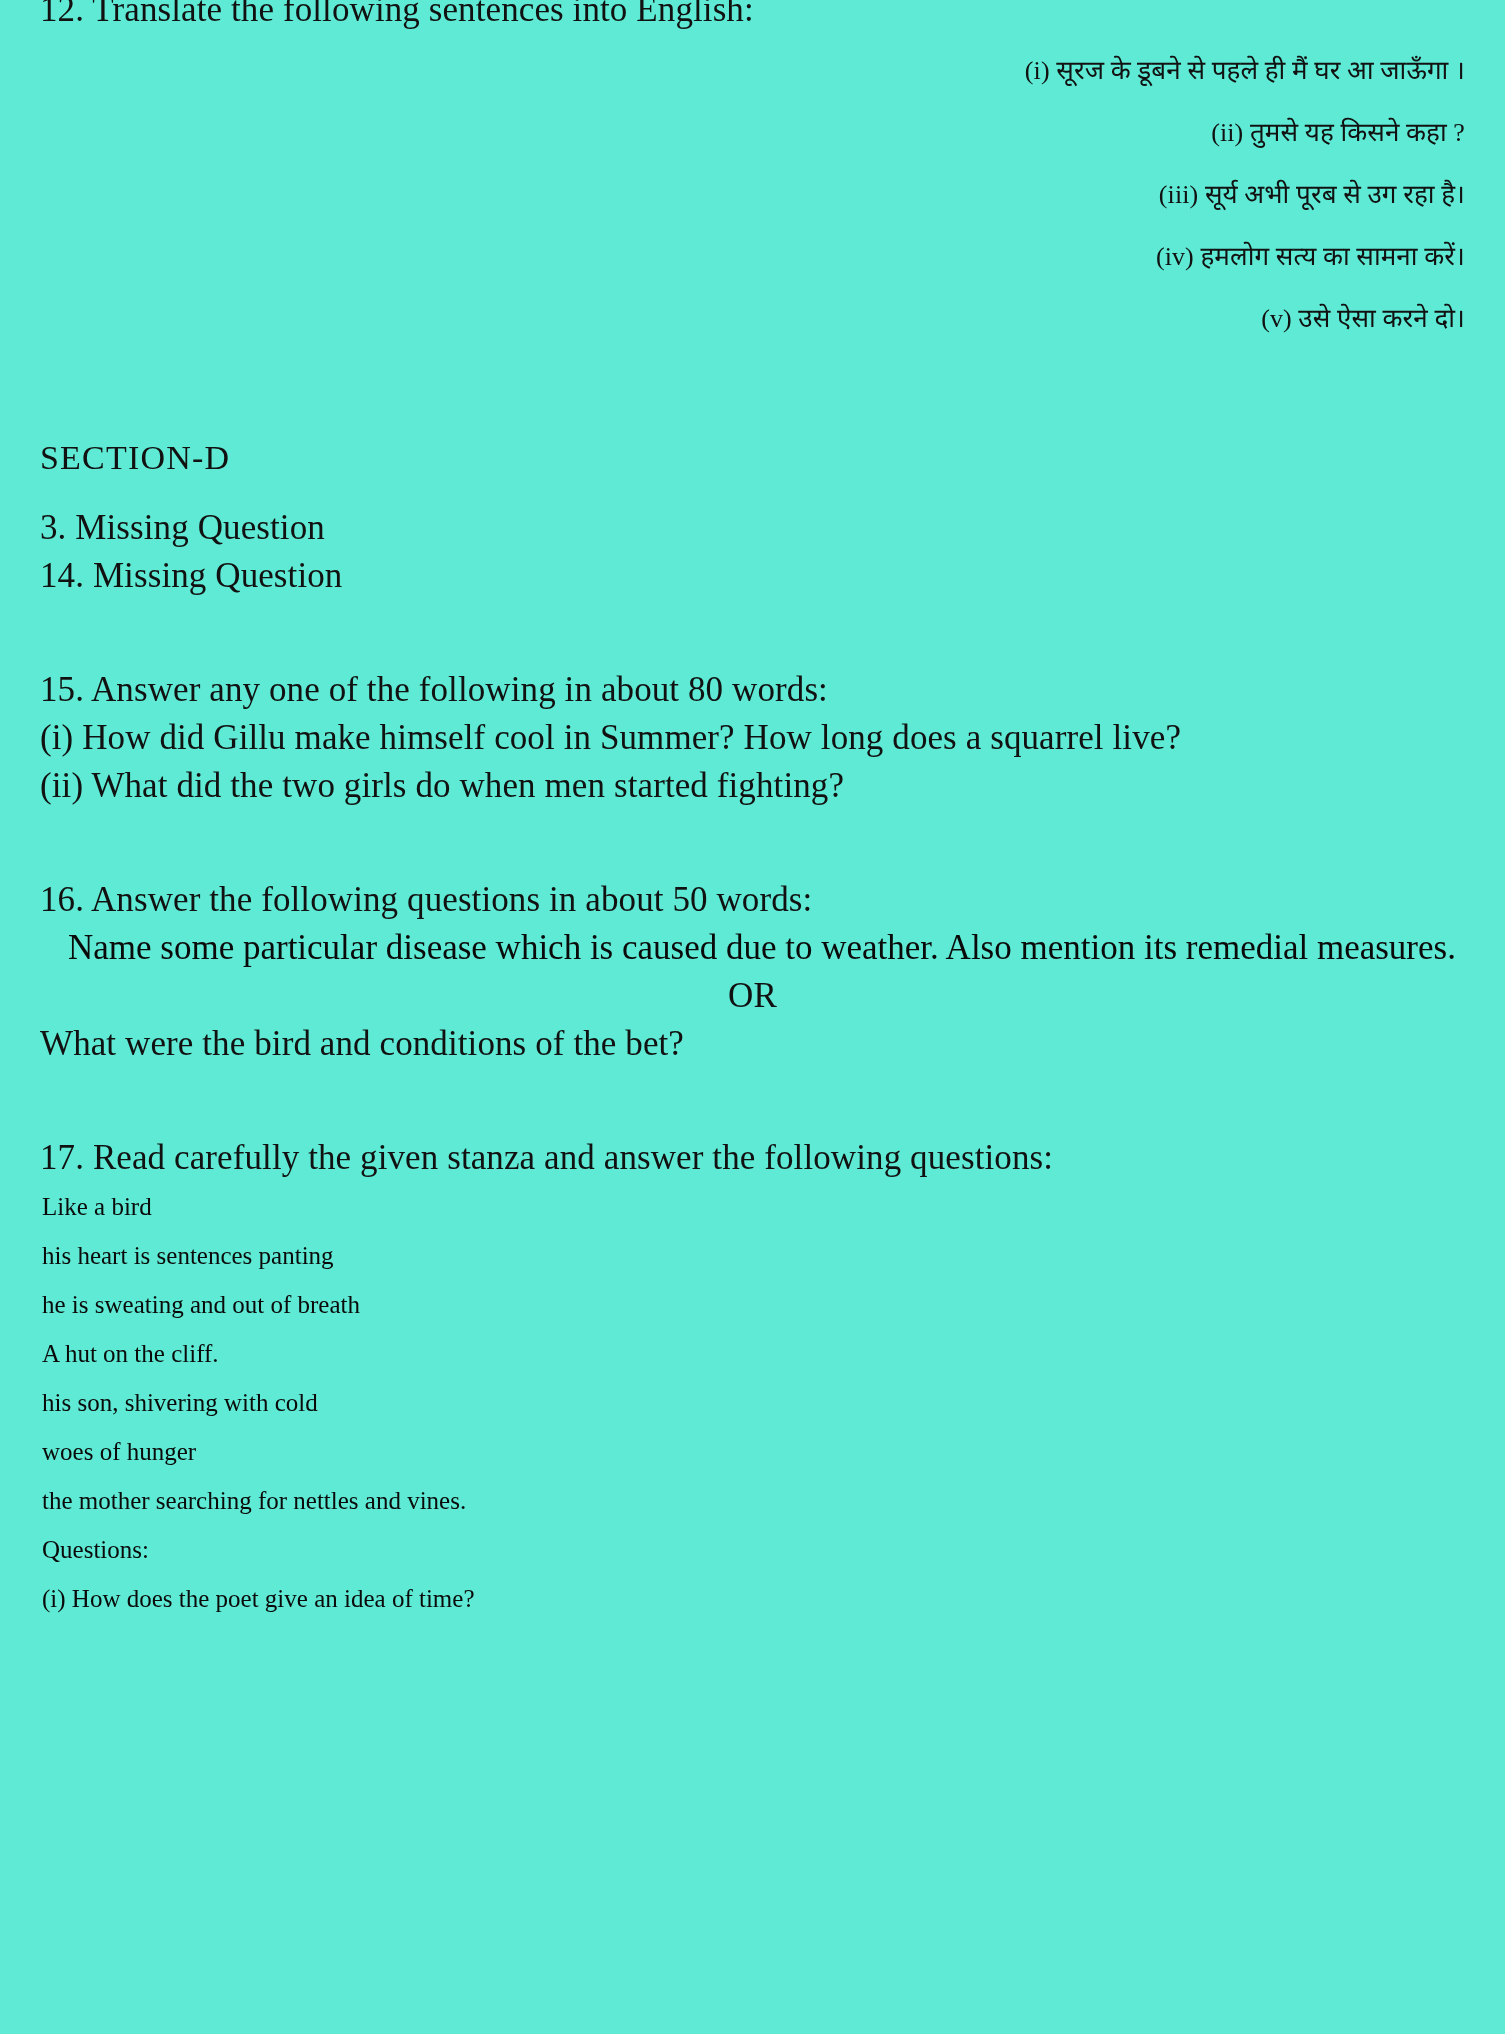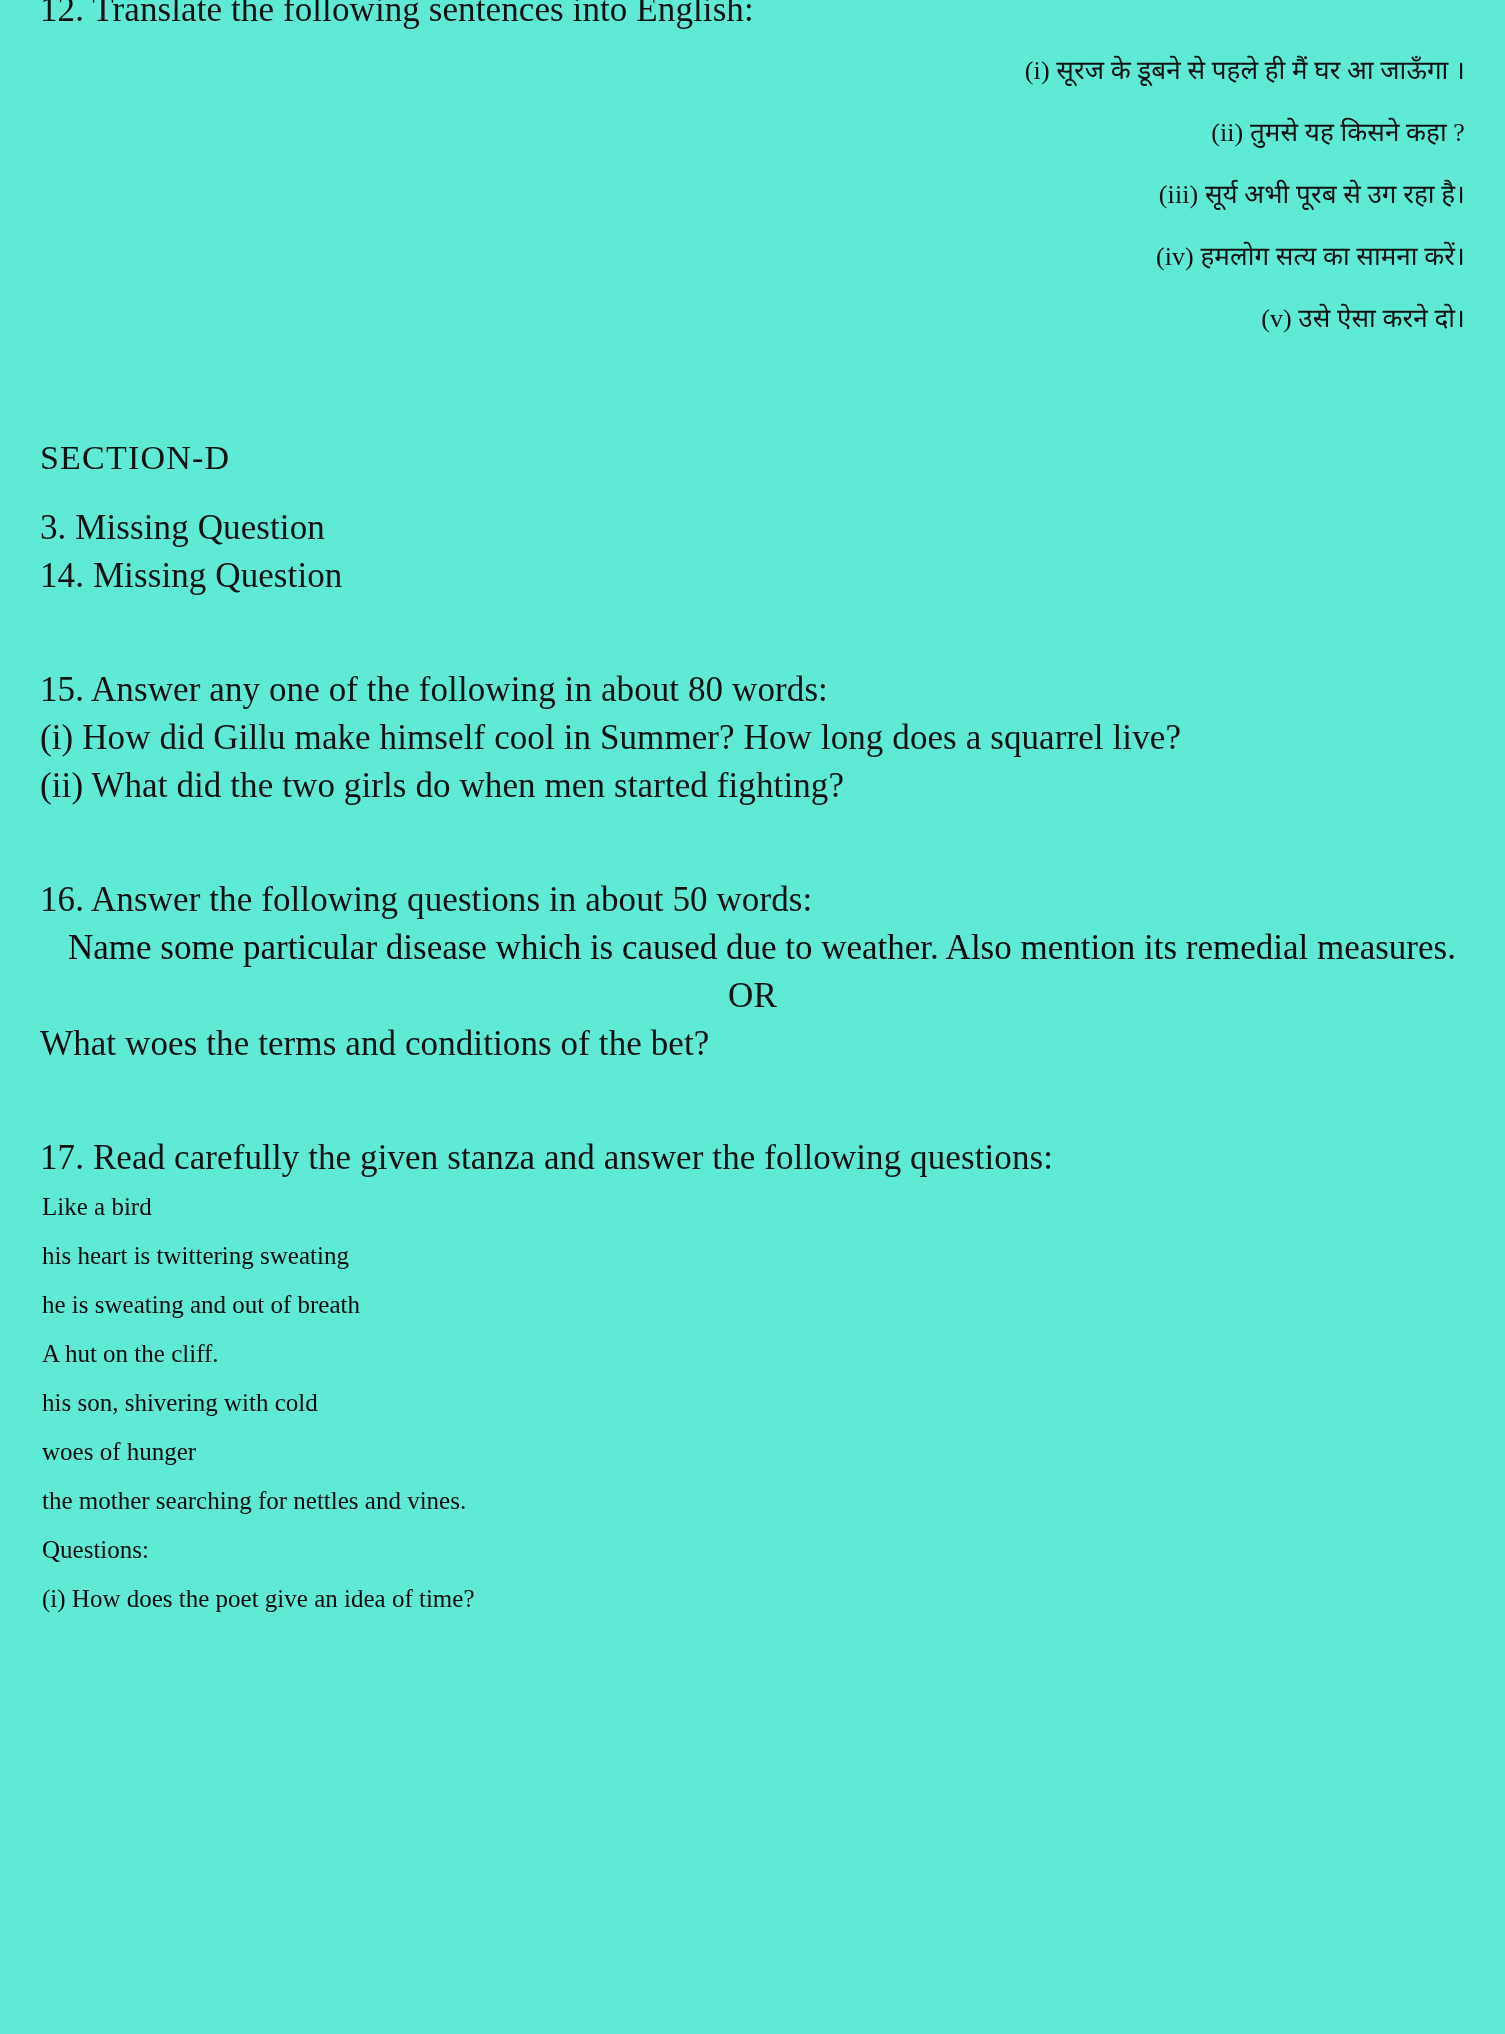--- a/index.html
+++ b/index.html
@@ -112,27 +112,27 @@
 
     <div class="line q-head">15. Answer any one of the following in about 80 words:</div>
     <div class="line ql">(i) How did Gillu make himself cool in Summer? How long does a squarrel live?</div>
     <div class="line ql">(ii) What did the two girls do when men started fighting?</div>
 
     <div class="spacer-l"></div>
 
     <div class="line q-head">16. Answer the following questions in about 50 words:</div>
     <div class="wrap-para">Name some particular disease which is caused due to weather. Also mention its remedial measures.</div>
     <div class="line center">OR</div>
-    <div class="line">What woes the terms and conditions of the bet?</div>
+    <div class="line">What were the bird and conditions of the bet?</div>
 
     <div class="spacer-l"></div>
 
     <div class="line q-head">17. Read carefully the given stanza and answer the following questions:</div>
     <div class="stanza-line">Like a bird</div>
-    <div class="stanza-line">his heart is twittering sweating</div>
+    <div class="stanza-line">his heart is sentences panting</div>
     <div class="stanza-line">he is sweating and out of breath</div>
     <div class="stanza-line">A hut on the cliff.</div>
     <div class="stanza-line">his son, shivering with cold</div>
     <div class="stanza-line">woes of hunger</div>
     <div class="stanza-line">the mother searching for nettles and vines.</div>
     <div class="stanza-line">Questions:</div>
     <div class="stanza-line">(i) How does the poet give an idea of time?</div>
 
   </div>
 </div>

